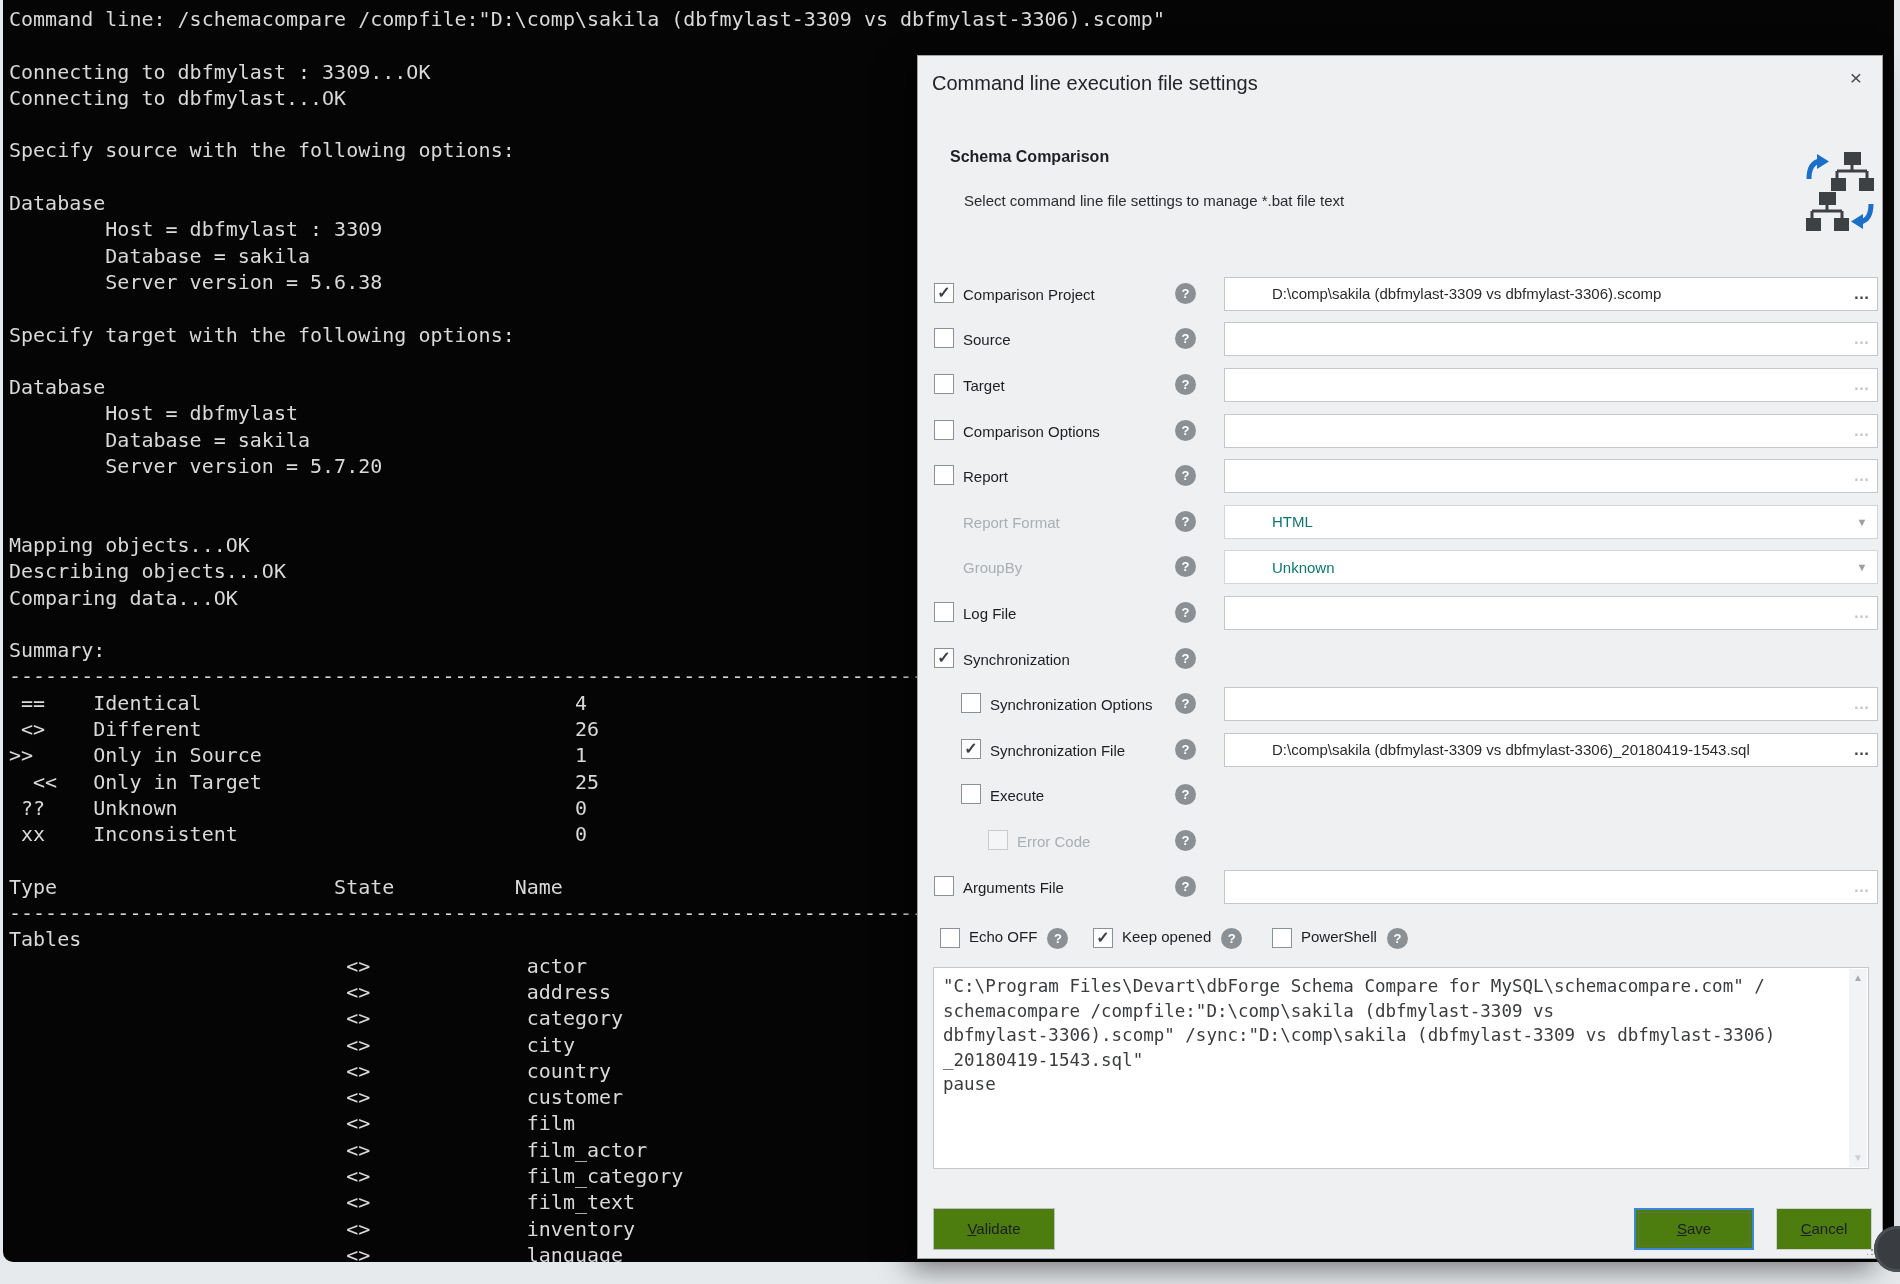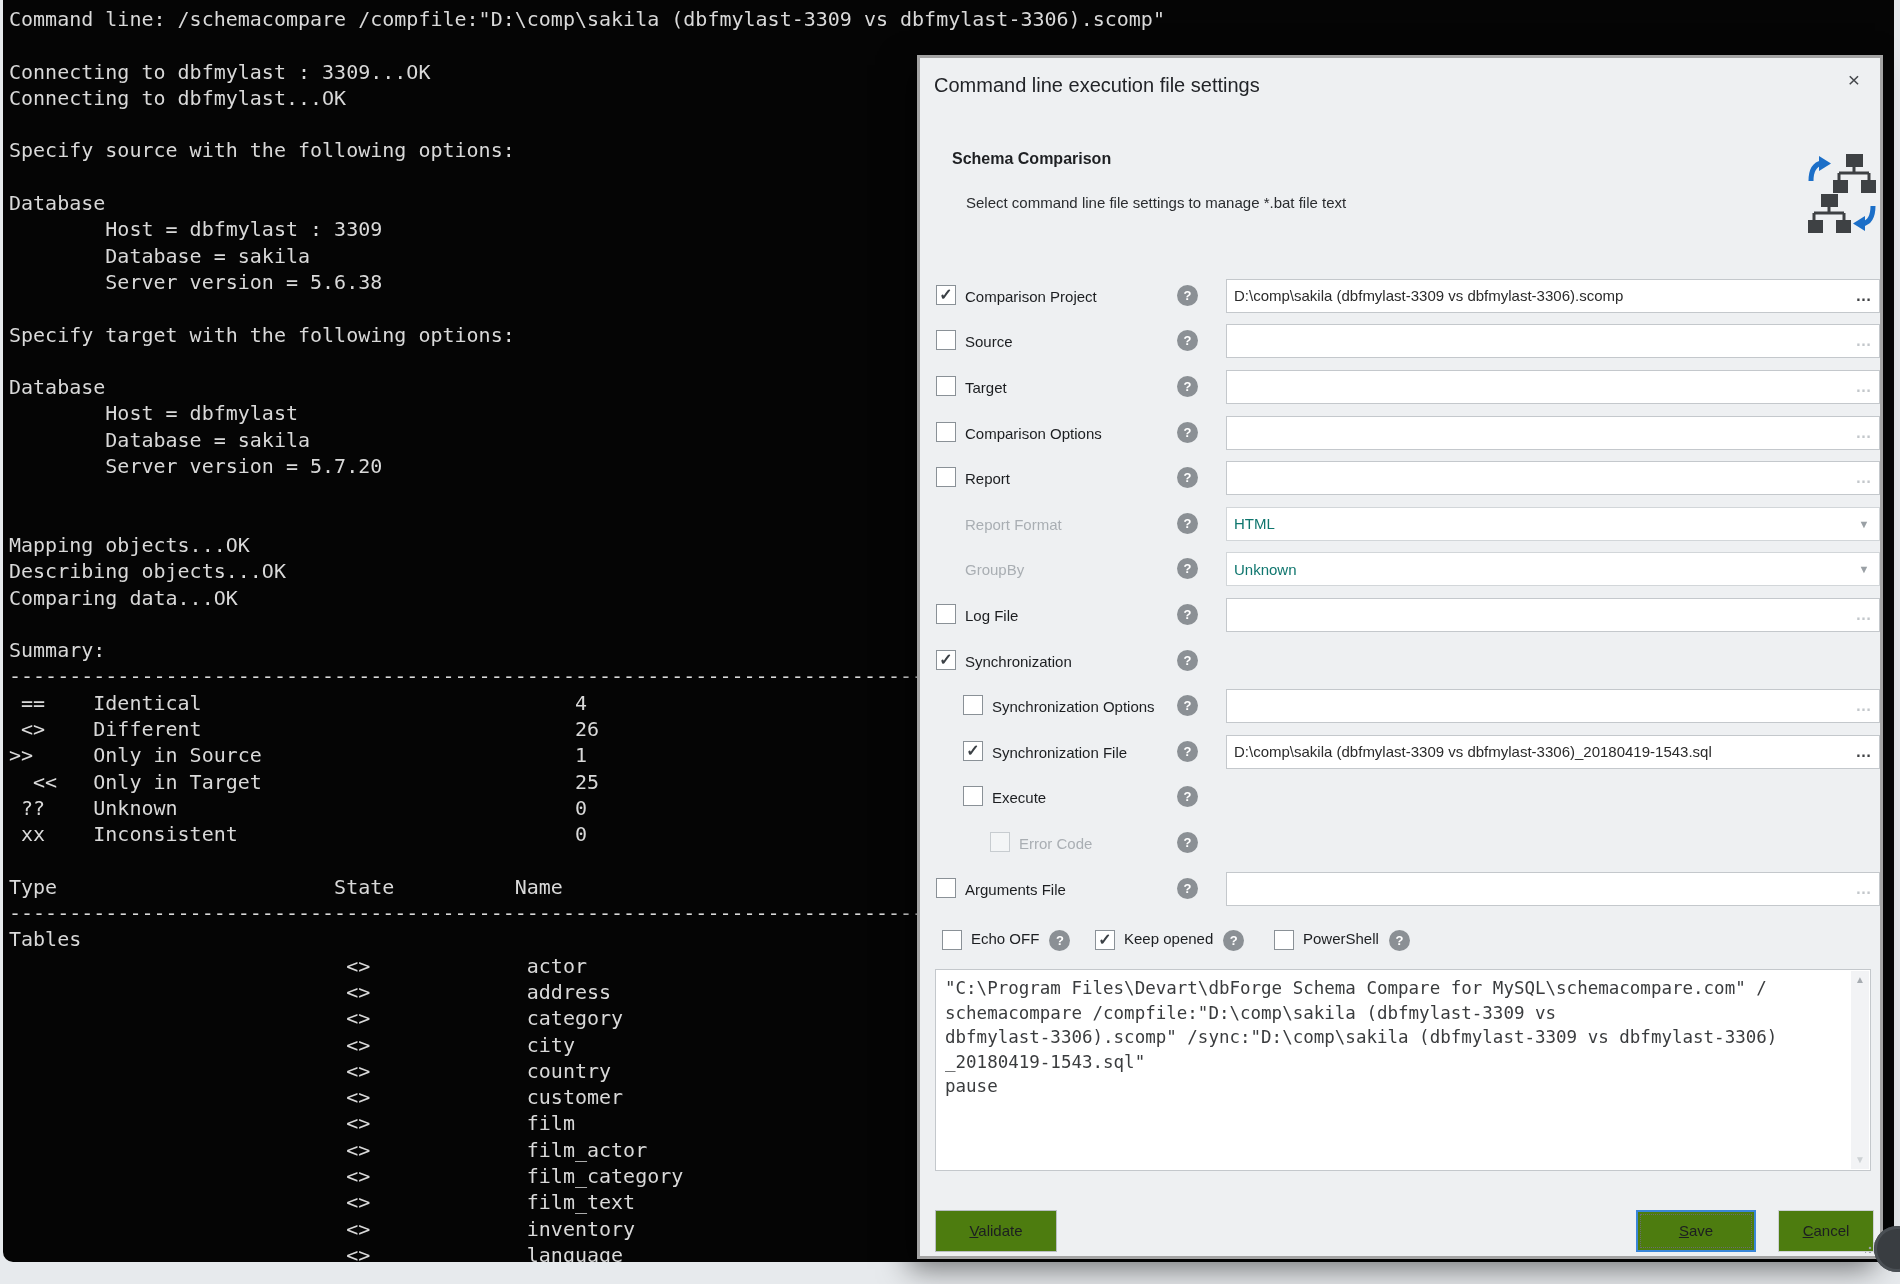--- a/index.html
+++ b/index.html
@@ -15,21 +15,21 @@
   }
   .console pre{
     margin:0;padding:6px 0 0 6px;
     font-family:"DejaVu Sans Mono", monospace;
     font-size:20px;line-height:26.3px;color:#d9d9d9;
     white-space:pre;
   }
   
   .dialog{
     position:absolute;left:917px;top:55px;width:966px;height:1204px;
-    background:#eef0f2;border:3px solid #a3a3a3;
+    background:#eef0f2;border:1px solid #a3a3a3;
     box-shadow:-8px 10px 28px rgba(0,0,0,.5);
     box-sizing:border-box;
   }
   .dlg-title{
     position:absolute;left:14px;top:16px;
     font-size:20px;color:#222428;
   }
   .dlg-close{
     position:absolute;right:12px;top:8px;width:28px;height:28px;
     font-size:21px;color:#45484c;text-align:center;line-height:28px;cursor:pointer;
@@ -59,21 +59,21 @@
   .disabled .flabel{color:#a9aeb3;}
   .help{
     position:absolute;left:257px;top:50%;margin-top:-11px;
     width:21px;height:21px;border-radius:50%;
     background:#8b9095;color:#fff;font-size:13px;font-weight:bold;
     text-align:center;line-height:21px;cursor:pointer;
   }
   .ffield{
     position:absolute;left:306px;right:6px;top:50%;margin-top:-17px;height:34px;
     background:#fff;border:1px solid #c4c8cc;box-sizing:border-box;
-    display:flex;align-items:center;
+    display:flex;align-items:center;padding-left:40px;
   }
   .fdisabled{border-color:#d2d6d9;}
   .fval{
     flex:1;padding-left:7px;font-size:15px;color:#2b2b2b;
     white-space:nowrap;overflow:hidden;
   }
   .fdisabled .fval{color:#0f766e;}
   .browse{
     width:30px;text-align:center;font-size:16px;font-weight:bold;
     color:#c3c7cb;letter-spacing:1px;cursor:pointer;

